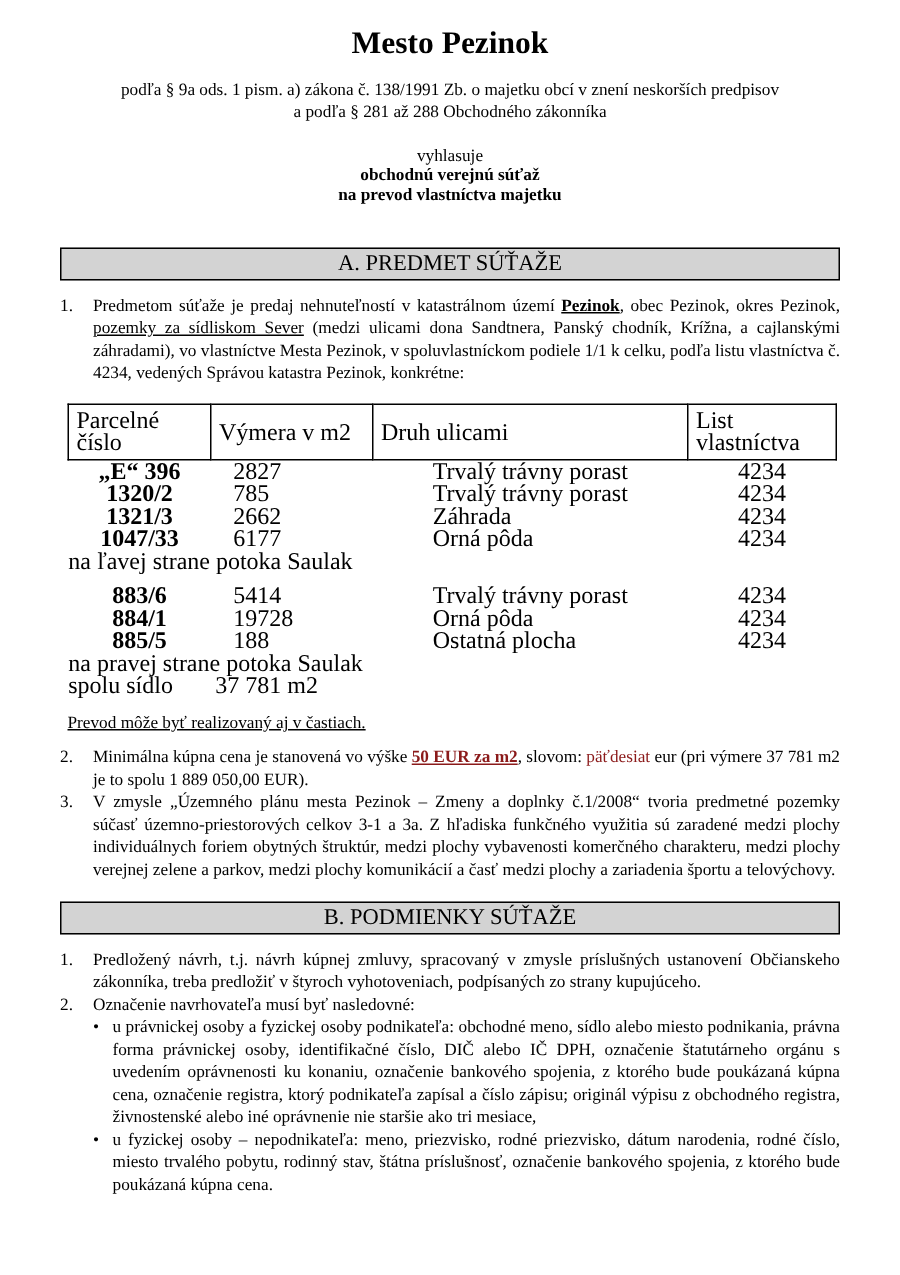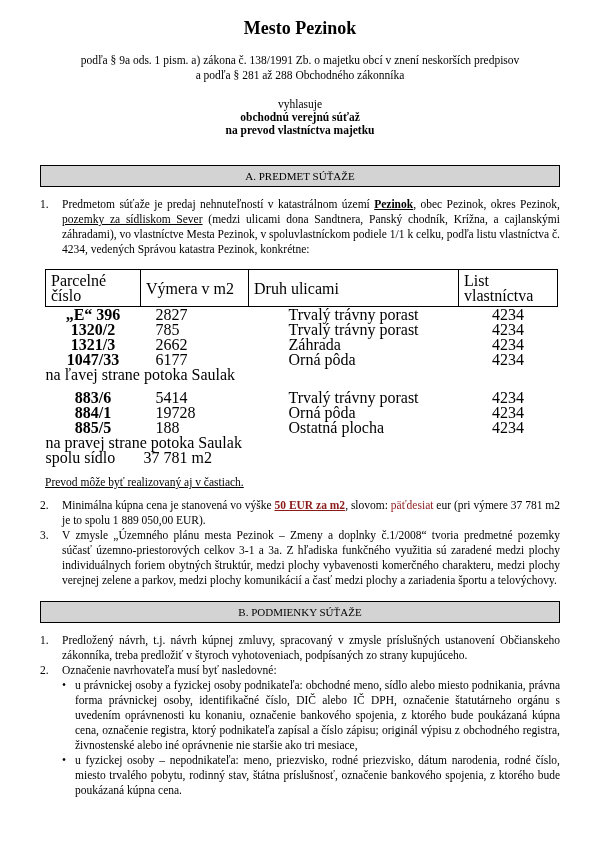--- a/index.html
+++ b/index.html
@@ -13,34 +13,34 @@
     overflow: hidden;
     font-family: "Liberation Serif", "DejaVu Serif", serif;
     font-size: 11.5px;
     line-height: 15px;
     color: #000;
   }
   .page { padding: 18px 40px 0 40px; }
 
   .doc-title {
     text-align: center;
-    font-size: 18px;
+    font-size: 21px;
     font-weight: bold;
     line-height: 20px;
     margin: 0 0 15px 0;
   }
   .legal-block { text-align: center; margin: 0 0 15px 0; }
   .announce-block { text-align: center; line-height: 13px; margin: 0 0 28px 0; }
   .announce-block .b { font-weight: bold; }
 
   .section-heading {
     border: 1px solid #000;
     background: #d3d3d3;
     text-align: center;
-    font-size: 11px;
+    font-size: 15px;
     line-height: 14px;
     padding: 3px 4px;
     margin: 0 0 10px 0;
   }
   .section-heading.b-gap { margin-top: 13px; }
 
   .num-item { display: flex; }
   .num-col { flex: none; width: 22px; }
   .num-body { flex: 1; text-align: justify; }
 

